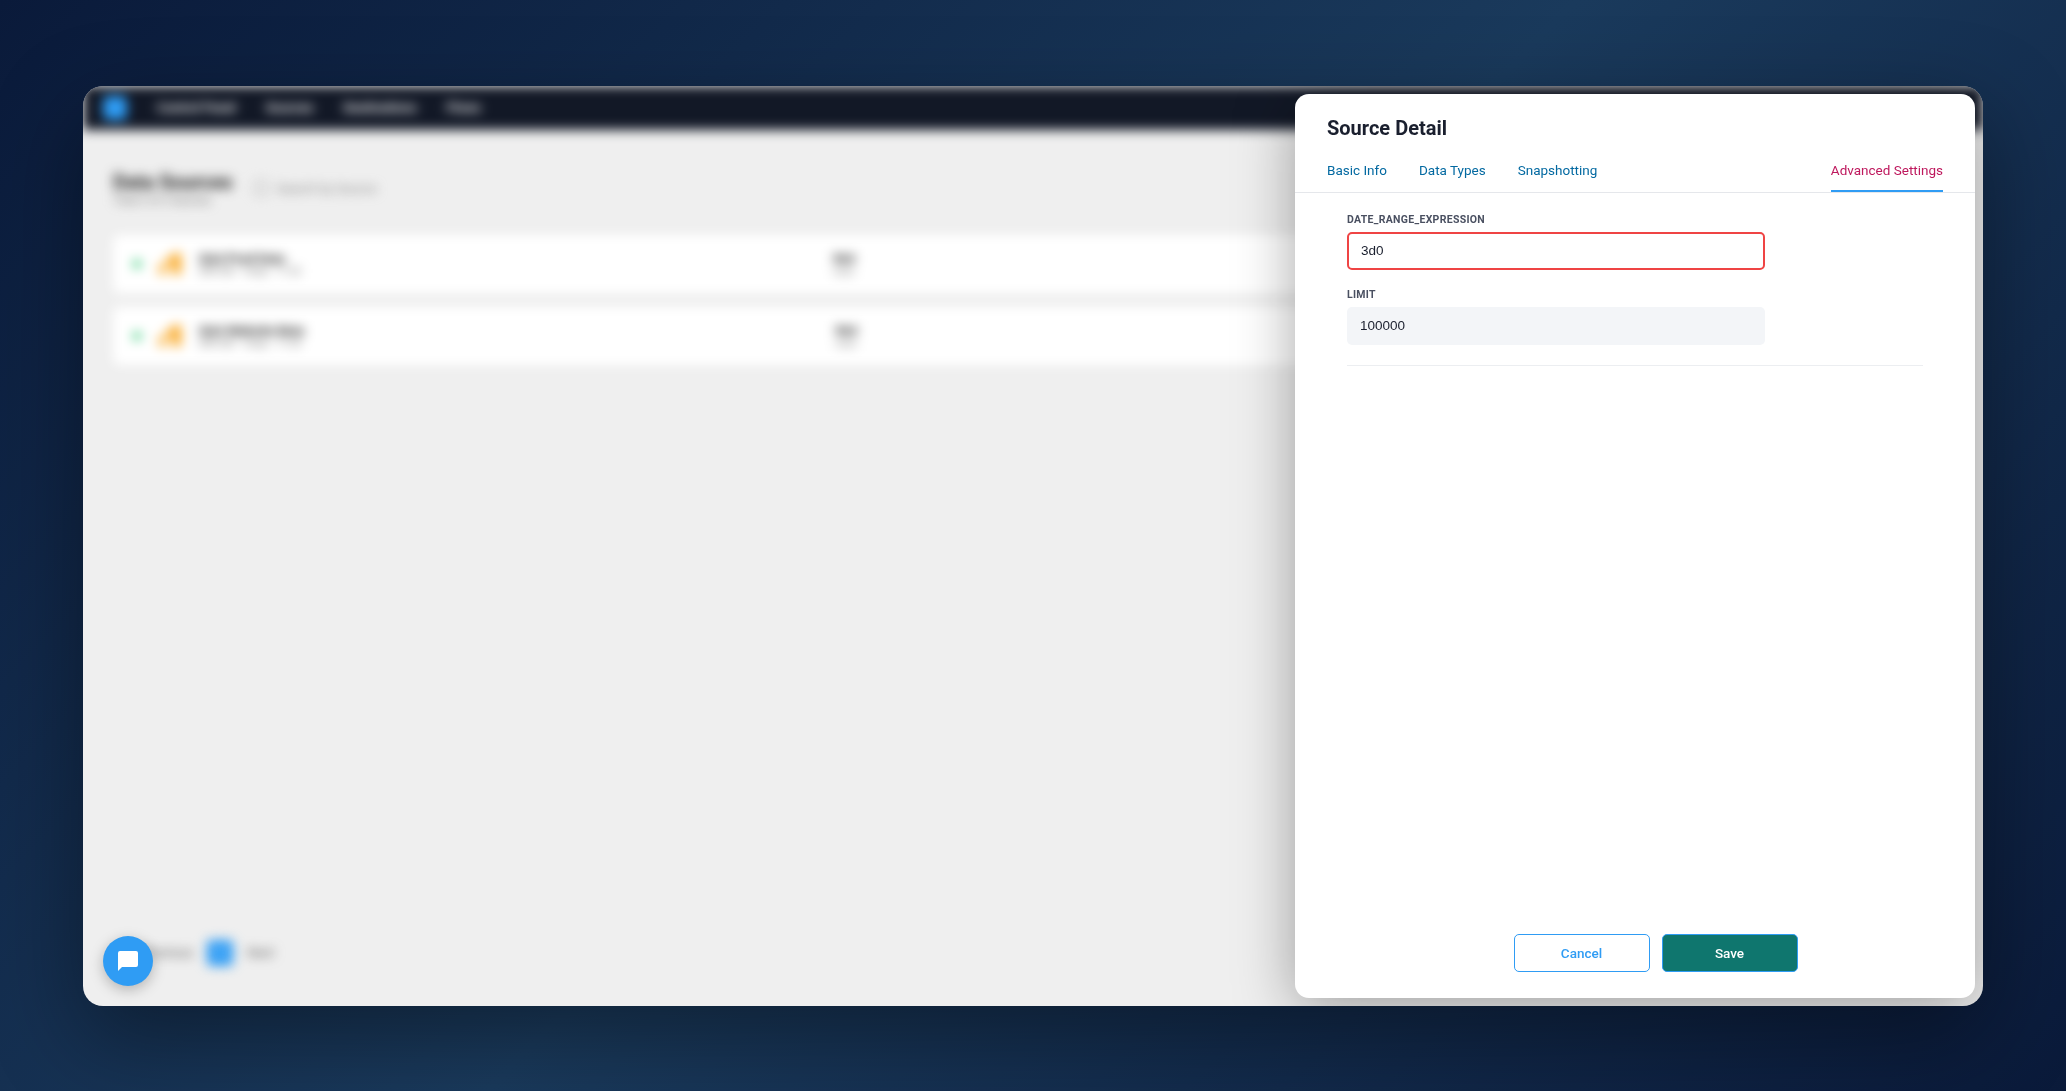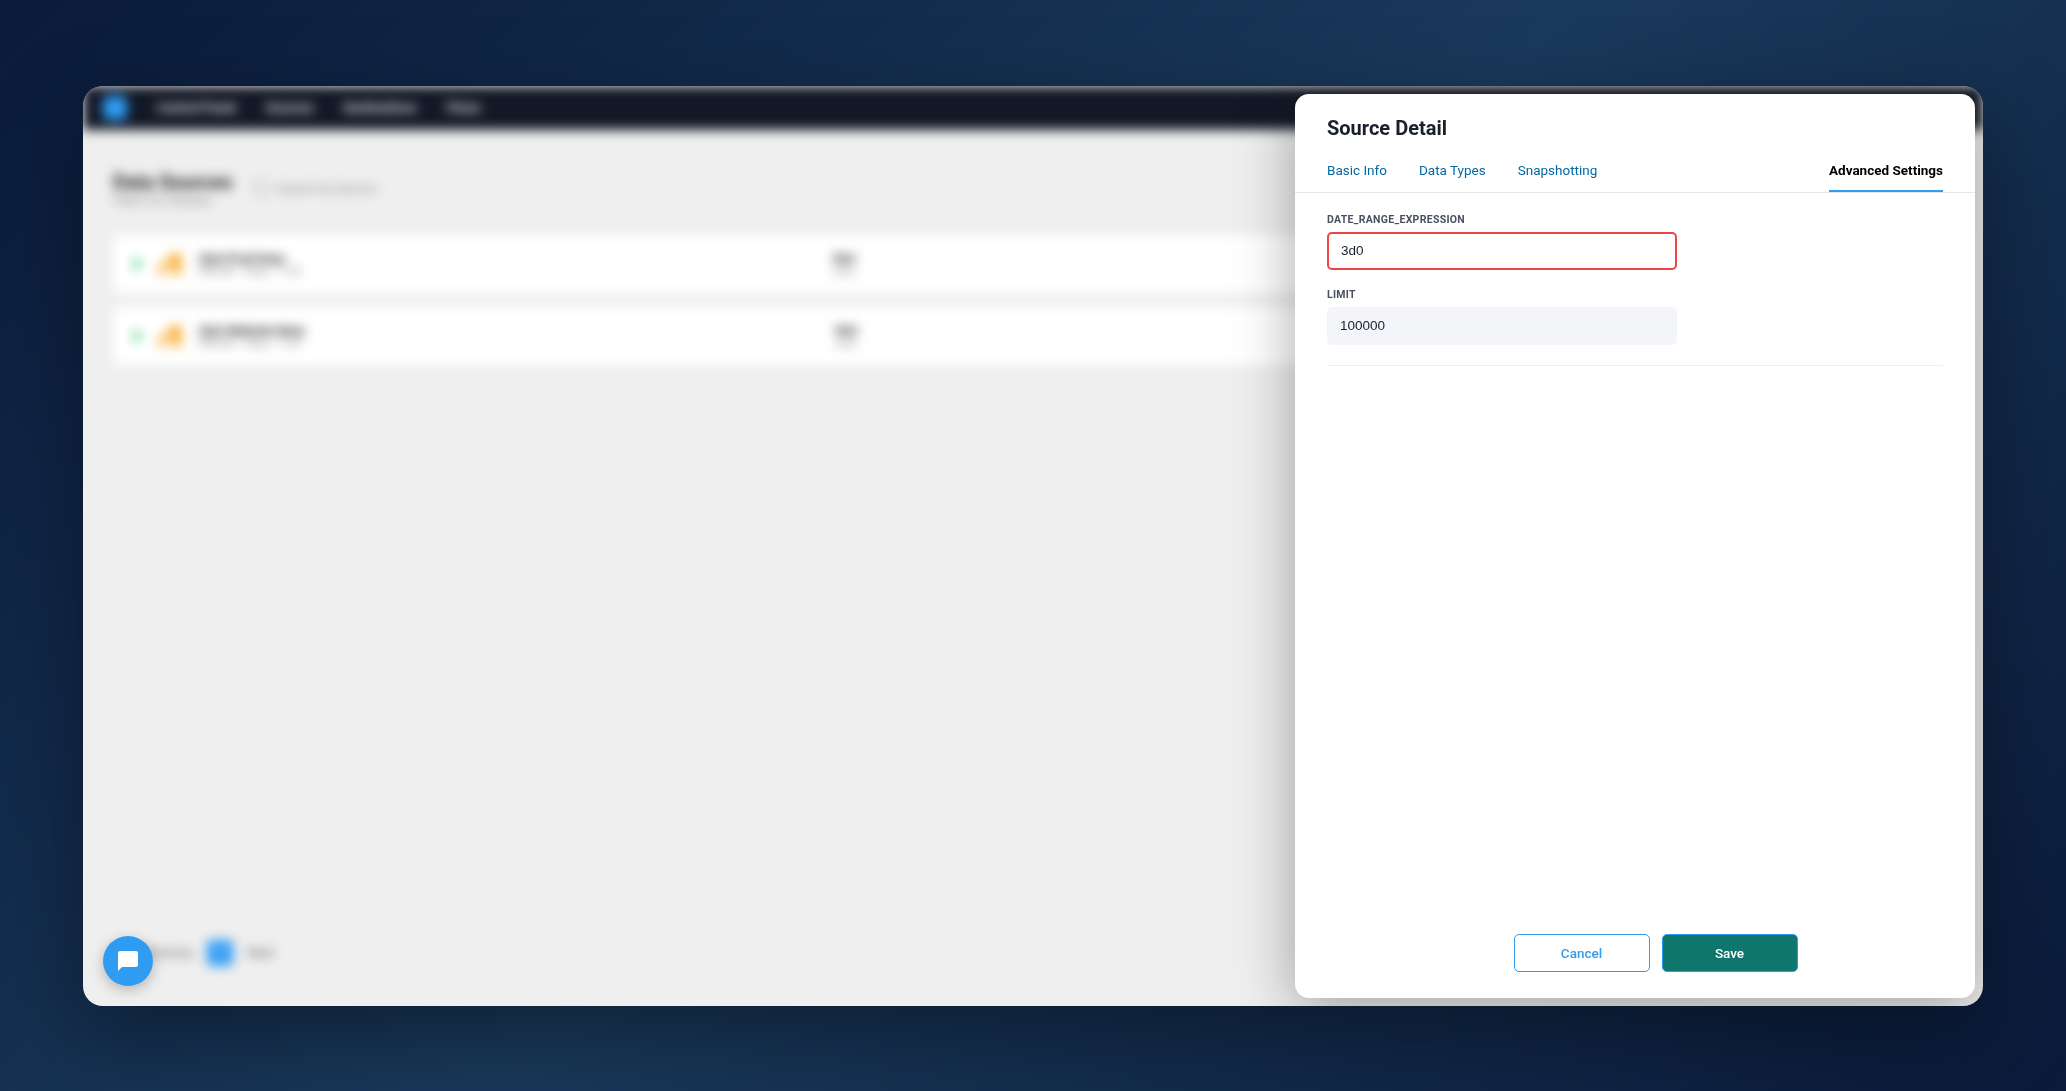--- a/index.html
+++ b/index.html
@@ -173,39 +173,39 @@
     }
     .tab {
       font-size: 13.5px;
       color: #0369a1;
       padding-bottom: 12px;
       cursor: pointer;
       border-bottom: 2px solid transparent;
     }
     .tab:last-child { margin-left: auto; }
     .tab.active {
-      color: #000000;
-      font-weight: 700;
+      color: #be185d;
+      font-weight: 400;
       border-bottom: 2px solid #2f9cf4;
     }
     .panel-body {
-      padding: 20px 32px;
+      padding: 20px 52px;
       flex: 1;
       overflow-y: auto;
     }
     .field { margin-bottom: 18px; }
     .field-label {
       font-size: 10.5px;
       letter-spacing: 0.3px;
       font-weight: 700;
       color: #4a5061;
       margin-bottom: 6px;
     }
     .field-input {
-      width: 350px;
+      width: 418px;
       height: 38px;
       border: 1px solid transparent;
       background: #f3f5f8;
       border-radius: 5px;
       padding: 0 12px;
       font-size: 13.5px;
       color: #1a1f2e;
       outline: none;
     }
     .field-input.highlight {

